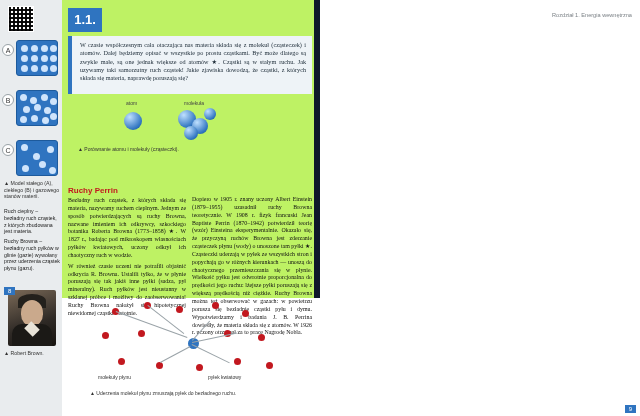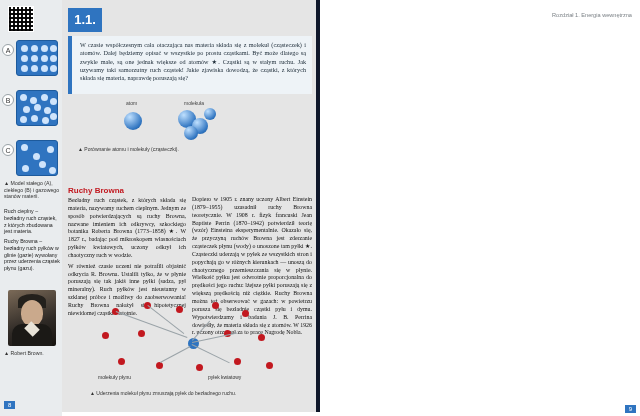--- a/index.html
+++ b/index.html
@@ -5,21 +5,21 @@
   * { box-sizing: border-box; }
   html, body { margin:0; padding:0; }
   body {
     width: 640px; height: 416px;
     font-family: "Liberation Serif", serif;
     background: #ffffff;
     overflow: hidden;
     position: relative;
   }
   .page { position:absolute; inset:0; display:flex; }
-  .left-page { width: 320px; height: 412px; position: relative; background:#e5e5e5; border-right:4px solid #0f172a;}
+  .left-page { width: 320px; height: 298px; position: relative; background:#bef264; border-right:6px solid #0f172a;}
   .right-page { width: 320px; height: 416px; position: relative; background:#ffffff;}
 
   
   .lp-sidebar {
     position:absolute; left:0; top:0; width:62px; height:416px;
     background:#e9ecee;
   }
   .qr { position:absolute; width:26px; height:26px; background:
      repeating-linear-gradient(90deg,#111 0 2px,#fff 2px 4px),
      repeating-linear-gradient(0deg,#111 0 2px,transparent 2px 4px);
@@ -175,21 +175,21 @@
       <div class="lbl" style="left:76px; top:0;">molekuła</div>
       <div class="ball" style="left:16px; top:12px; width:18px; height:18px;"></div>
       <div class="ball" style="left:70px; top:10px; width:18px; height:18px;"></div>
       <div class="ball" style="left:84px; top:18px; width:16px; height:16px;"></div>
       <div class="ball" style="left:76px; top:26px; width:14px; height:14px;"></div>
       <div class="ball" style="left:96px; top:8px; width:12px; height:12px;"></div>
       <div class="cap-small" style="left:-30px; top:46px; width:150px;">▲ Porównanie atomu i molekuły (cząsteczki).</div>
     </div>
 
     <div class="col-left">
-      <div class="h3">Ruchy Browna</div>
+      <div class="h3">Ruchy Perrin</div>
       <div class="p">Bezładny ruch cząstek, z których składa się materia, nazywamy ruchem cieplnym. Jednym ze sposób potwierdzających są ruchy Browna, nazwane imieniem ich odkrywcy, szkockiego botanika Roberta Browna (1773–1858) ★. W 1827 r., badając pod mikroskopem własnościach pyłków kwiatowych, uczony odkrył ich chaotyczny ruch w wodzie.</div>
       <div class="p">W również czasie uczeni nie potrafili objaśnić odkrycia R. Browna. Ustalili tylko, że w płynie poruszają się tak jakiś inne pyłki (sadza, pył mineralny). Ruch pyłków jest nieustanny w szklanej próbce i możliwy do zaobserwowania! Ruchy Browna nałożył się hipotetycznej niewidomej cząstki i istotnie.</div>
     </div>
     <div class="col-right">
       <div class="p" style="margin-top:10px;">Dopiero w 1905 r. znany uczony Albert Einstein (1879–1955) uzasadnił ruchy Browna teoretycznie. W 1908 r. fizyk francuski Jean Baptiste Perrin (1870–1942) potwierdził teorię (wzór) Einsteina eksperymentalnie. Okazało się, że przyczyną ruchów Browna jest zderzanie cząsteczek płynu (wody) o unoszone tam pyłki ★. Cząsteczki uderzają w pyłek ze wszystkich stron i popychają go w różnych kierunkach — unoszą do chaotycznego przemieszczania się w płynie. Wielkość pyłku jest odwrotnie proporcjonalna do prędkości jego ruchu: lżejsze pyłki poruszają się z większą prędkością niż ciężkie. Ruchy Browna można też obserwować w gazach: w powietrzu porusza się bezładnie cząstki pyłu i dymu. Wypotwierdzamy i badania J. B. Perrina dowiodły, że materia składa się z atomów. W 1926 r. uczony otrzymał za to prace Nagrodę Nobla.</div>
     </div>
 
     <div class="mol-diagram">
       <div class="node big" style="left:96px; top:38px;"></div>
       <div class="node" style="left:20px; top:8px;"></div>

